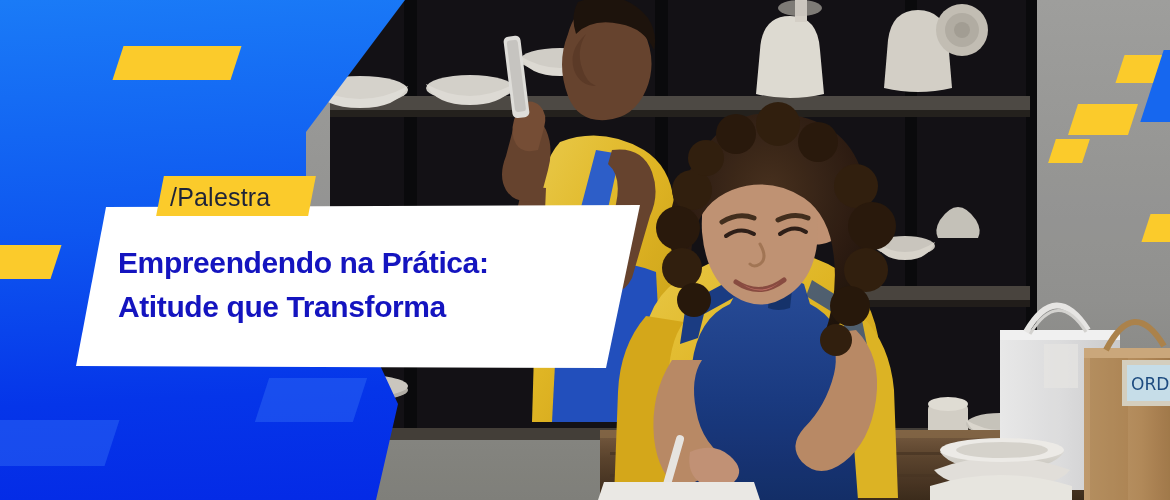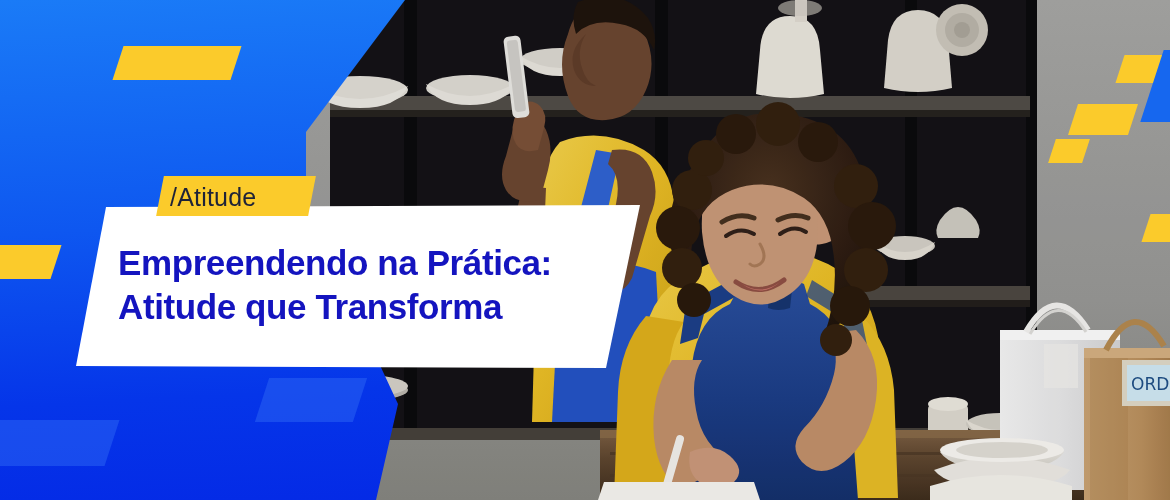--- a/index.html
+++ b/index.html
@@ -46,21 +46,21 @@
   
   .white-card{
     position:absolute;left:60px;top:205px;width:600px;height:163px;
     background:#ffffff;
     clip-path:polygon(46px 2px, 580px 0px, 546px 163px, 16px 161px);
   }
   .title{
     position:absolute;left:118px;top:241px;width:500px;
     color:#1414bf;
     font-weight:bold;
-    font-size:35px;
+    font-size:30px;
     line-height:44px;
     letter-spacing:-0.4px;
     white-space:pre-line;
   }
 
   
   .tag{
     position:absolute;left:160px;top:176px;width:152px;height:40px;
     background:#fbcb2b;
     transform:skewX(-11deg);
@@ -308,15 +308,15 @@
   <span class="bpar r5"></span>
   <span class="ypar r2"></span>
   <span class="ypar r3"></span>
   <span class="ypar r4"></span>
 
   <div class="white-card"></div>
   <div class="title">Empreendendo na Prática:
 Atitude que Transforma</div>
 
   <div class="tag"></div>
-  <div class="tag-label">/Atitude</div>
+  <div class="tag-label">/Palestra</div>
 
 </div>
 
 </body></html>

